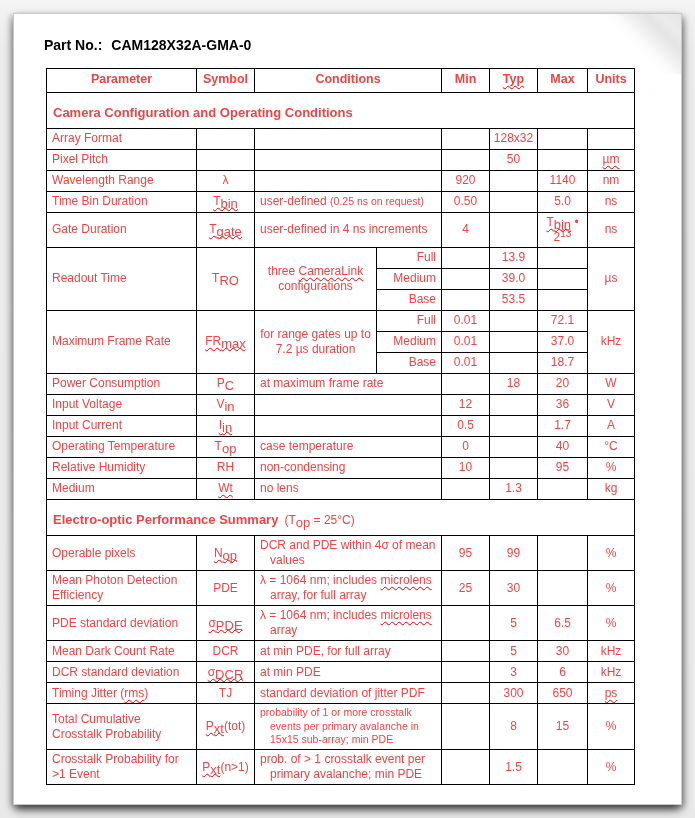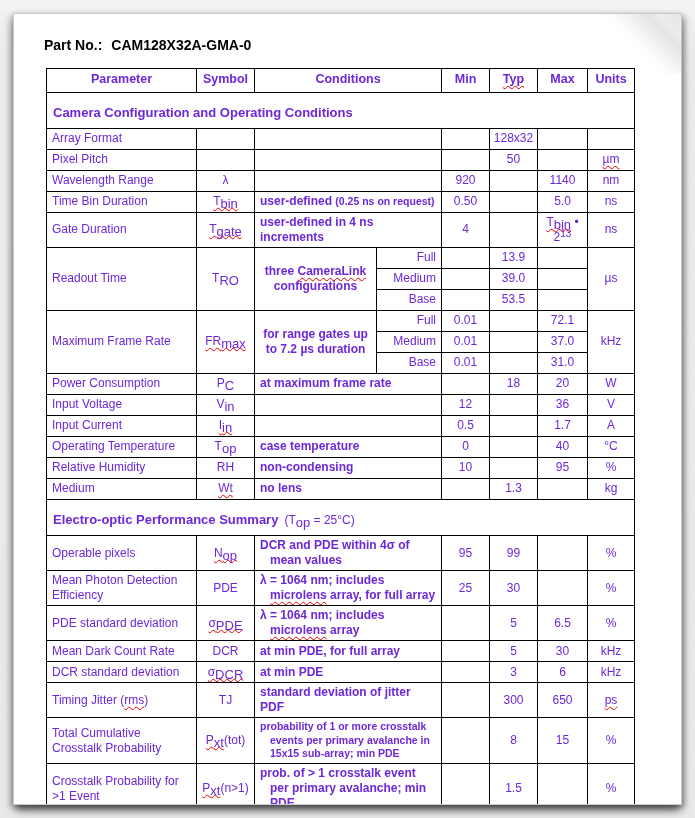--- a/index.html
+++ b/index.html
@@ -35,35 +35,35 @@
     pointer-events: none;
   }
   .doc-title { font-size: 14px; font-weight: bold; line-height: 1.4; color: #000; }
   .doc-title .lbl { margin-right: 9px; }
   .spec-table {
     border-collapse: collapse;
     margin: 12px 0 0 2px;
     width: 588px;
     table-layout: fixed;
     font-size: 12px;
-    color: #6d28d9;
+    color: #ef4444;
     border: 1.5px solid #000;
   }
   .spec-table th, .spec-table td {
     border: 1px solid #000;
     padding: 2px 5px;
     vertical-align: middle;
     height: 21px;
     line-height: 1.25;
     overflow: hidden;
   }
   .spec-table th { font-weight: bold; text-align: center; height: 24px; font-size: 12.5px; }
   td.param { text-align: left; }
   td.sym, td.num { text-align: center; padding-left: 2px; padding-right: 2px; }
-  td.cond { text-align: left; font-weight: bold; }
+  td.cond { text-align: left; }
   td.cond-center { text-align: center; }
   td.mode { text-align: right; padding-left: 6px; }
   tr.section td {
     font-weight: bold;
     font-size: 13px;
     padding: 12px 6px 7px 6px;
     border-left: 1.5px solid #000;
     border-right: 1.5px solid #000;
   }
   tr.section .sect-note { font-weight: normal; font-size: 12px; margin-left: 6px; }
@@ -207,21 +207,21 @@
       <tr>
         <td class="mode">Medium</td>
         <td class="num">0.01</td>
         <td class="num"></td>
         <td class="num">37.0</td>
       </tr>
       <tr>
         <td class="mode">Base</td>
         <td class="num">0.01</td>
         <td class="num"></td>
-        <td class="num">31.0</td>
+        <td class="num">18.7</td>
       </tr>
 
       <tr>
         <td class="param">Power Consumption</td>
         <td class="sym"><span>P</span><sub>C</sub></td>
         <td class="cond" colspan="2">at maximum frame rate</td>
         <td class="num"></td>
         <td class="num">18</td>
         <td class="num">20</td>
         <td class="num">W</td>

